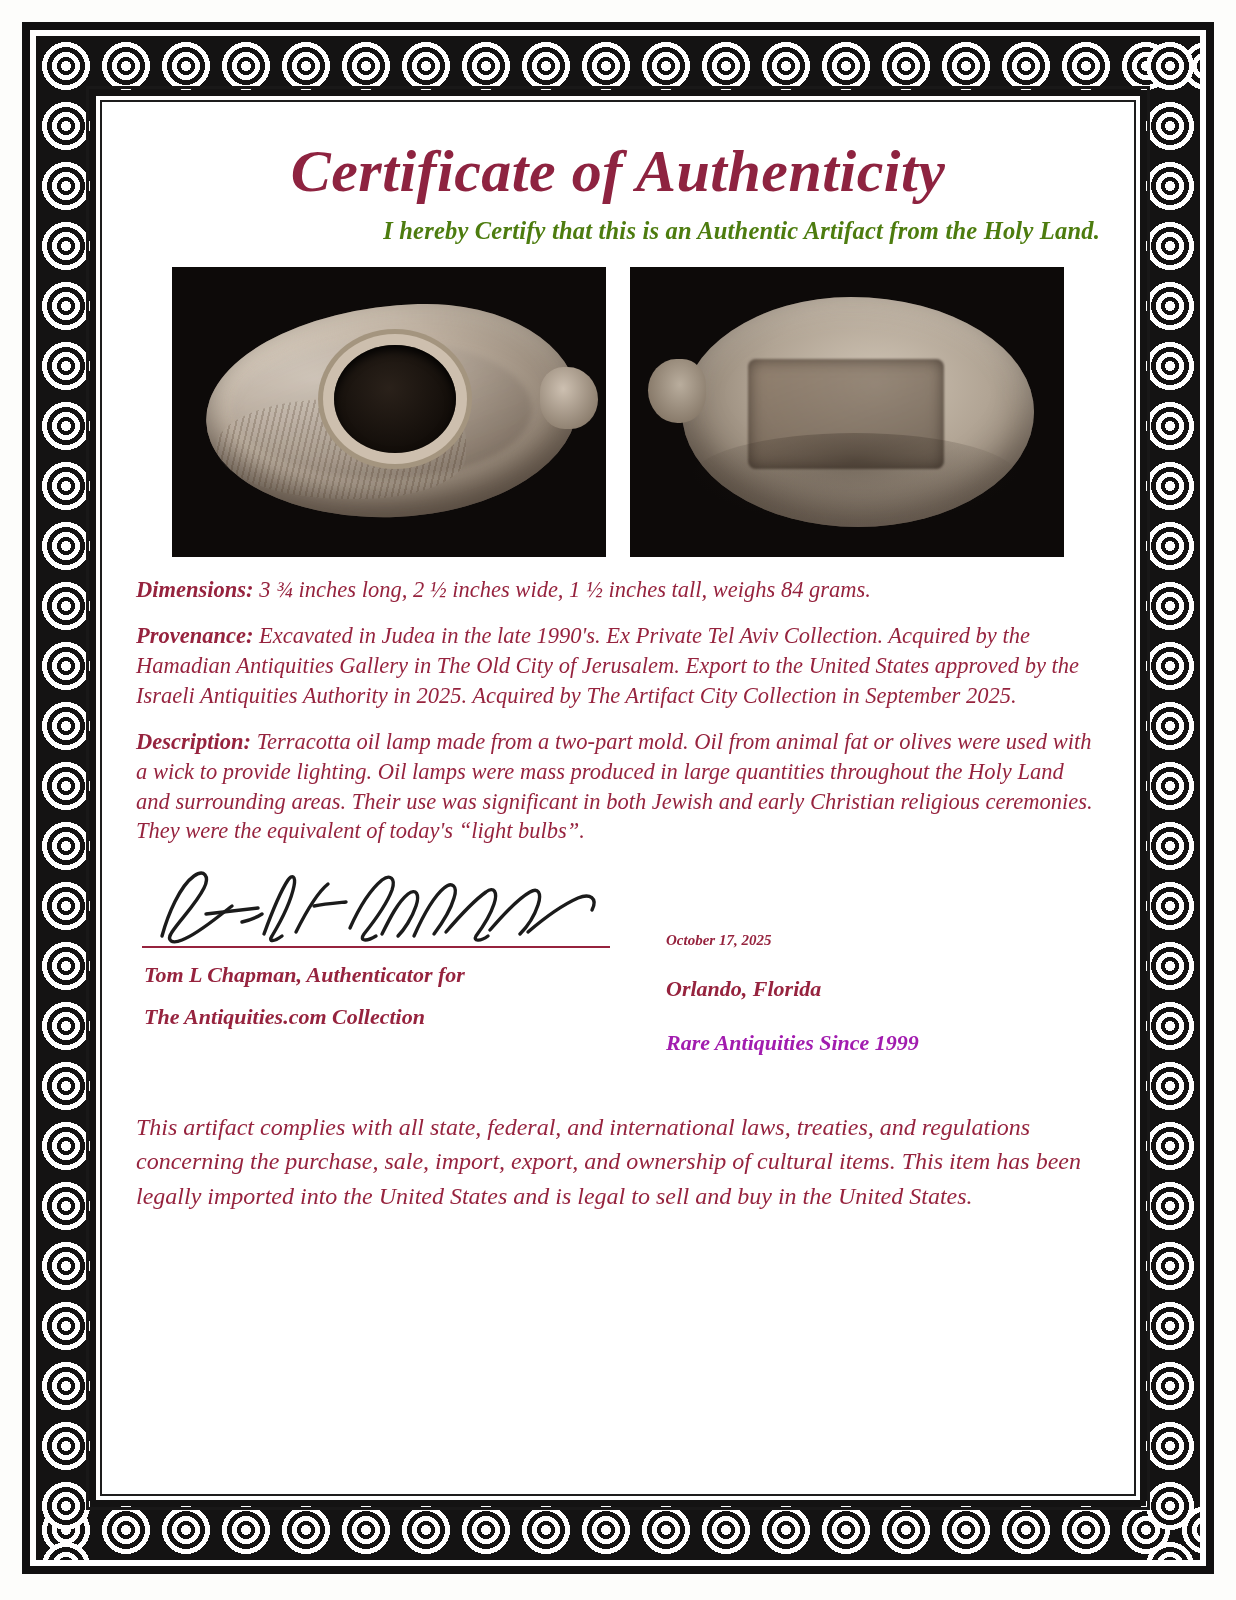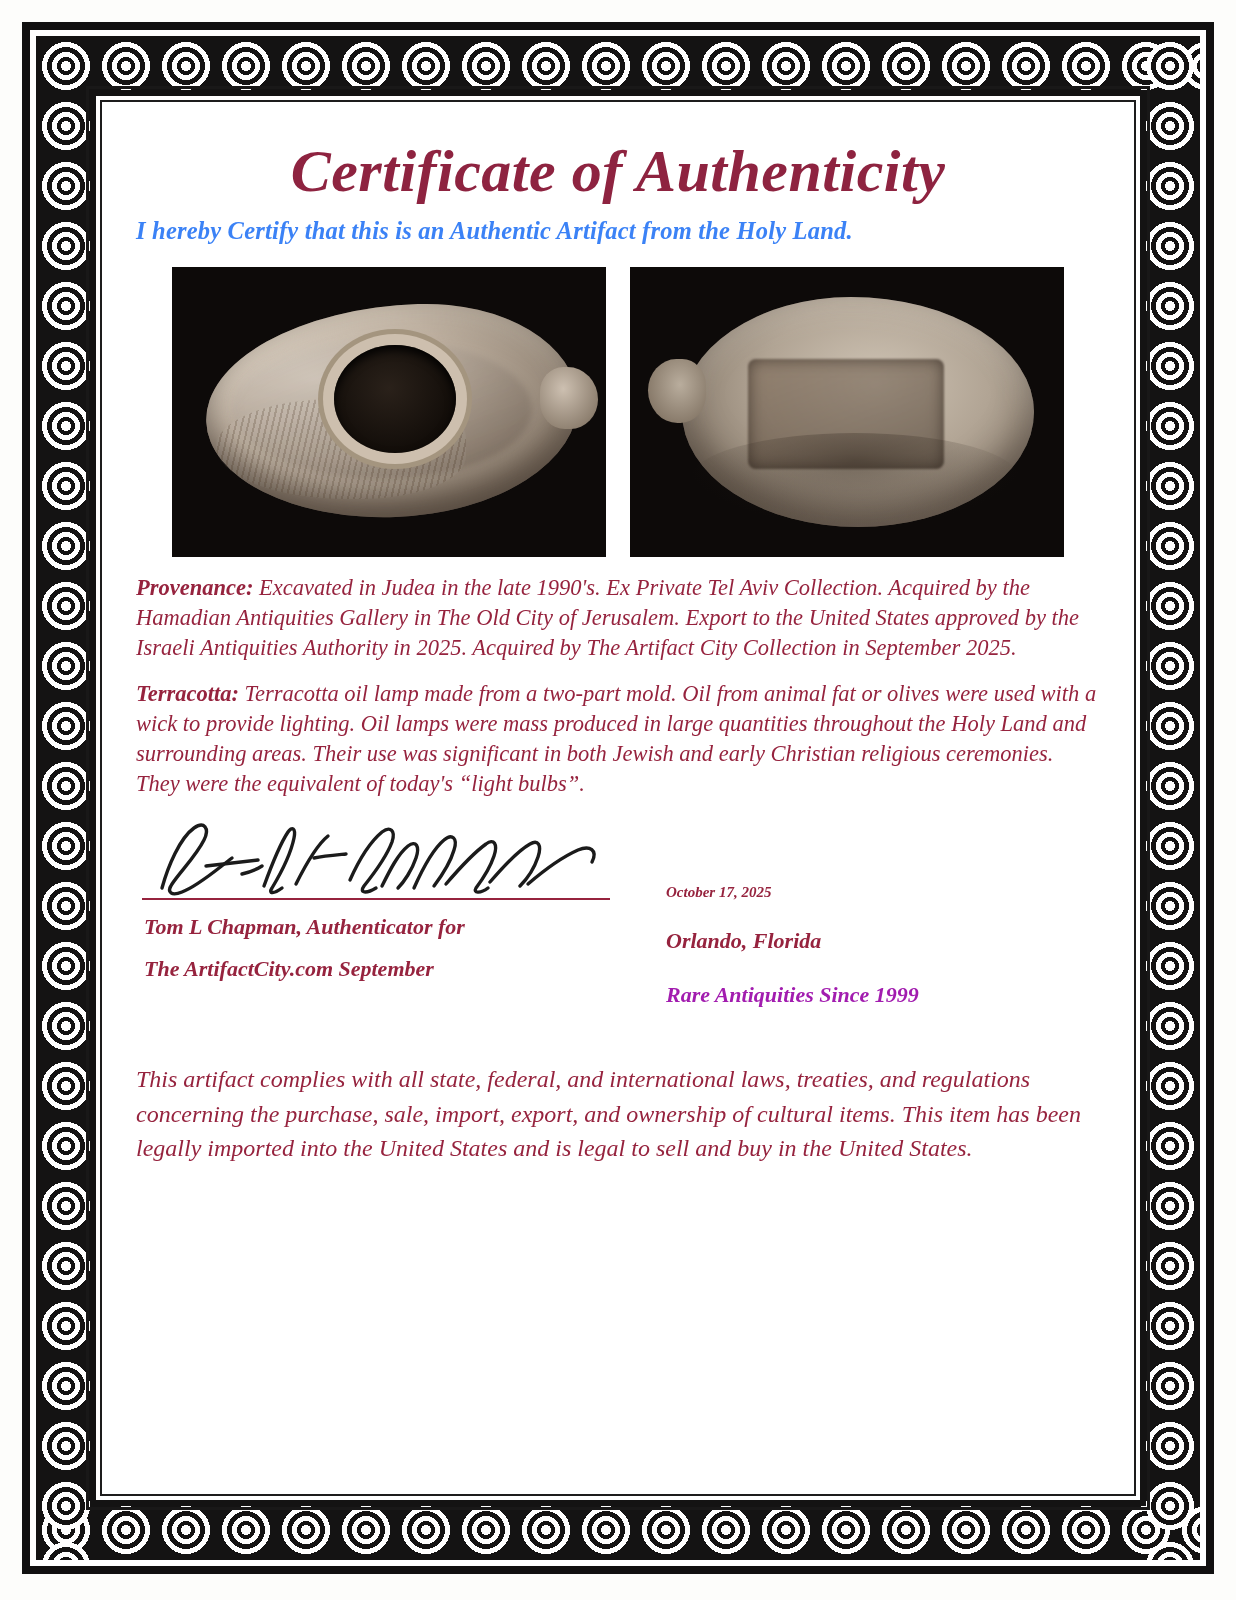--- a/index.html
+++ b/index.html
@@ -124,25 +124,25 @@
     font-style: italic;
     font-weight: bold;
     font-size: 60px;
     line-height: 1.05;
     color: #8e2340;
     letter-spacing: 0.5px;
     margin: 6px 0 14px 0;
   }
 
   .certify-line {
-    text-align: left;
+    text-align: right;
     font-style: italic;
     font-weight: bold;
     font-size: 24.5px;
-    color: #3b82f6;
+    color: #4d7c0f;
     margin: 4px 0 0 0;
     letter-spacing: 0.2px;
   }
   .certify-line.second {
     margin-top: 16px;
   }
 
   .photos {
     display: flex;
     justify-content: center;
@@ -367,28 +367,32 @@
 
       <div class="photo">
         <div class="lamp lamp2-body"></div>
         <div class="lamp lamp2-base"></div>
         <div class="lamp lamp2-nozzle"></div>
         <div class="lamp lamp2-shadow"></div>
       </div>
 
     </div>
 
+    <p class="field dims">
+      <span class="lbl">Dimensions:</span>
+      <span>3 ¾ inches long, 2 ½ inches wide, 1 ½ inches tall, weighs 84 grams.</span>
+    </p>
 
     <p class="field">
       <span class="lbl">Provenance:</span>
       <span>Excavated in Judea in the late 1990's. Ex Private Tel Aviv Collection. Acquired by the Hamadian Antiquities Gallery in The Old City of Jerusalem. Export to the United States approved by the Israeli Antiquities Authority in 2025. Acquired by The Artifact City Collection in September 2025.</span>
     </p>
 
     <p class="field">
-      <span class="lbl">Terracotta:</span>
+      <span class="lbl">Description:</span>
       <span>Terracotta oil lamp made from a two-part mold. Oil from animal fat or olives were used with a wick to provide lighting. Oil lamps were mass produced in large quantities throughout the Holy Land and surrounding areas. Their use was significant in both Jewish and early Christian religious ceremonies. They were the equivalent of today's “light bulbs”.</span>
     </p>
 
     <div class="sign-block">
 
       <svg class="sig-svg" width="470" height="92" viewBox="0 0 470 92">
         <g fill="none" stroke="#1b1b1b" stroke-width="3.4" stroke-linecap="round" stroke-linejoin="round">
           <path d="M16 74 C22 52 34 24 48 14 C58 7 64 14 58 26 C50 42 34 58 26 70 C20 79 26 82 36 78 C52 72 70 56 86 44"></path>
           <path d="M60 52 C78 50 96 48 112 46"></path>
           <path d="M118 72 C126 50 134 30 142 18 C146 12 150 14 148 24 C144 44 132 64 126 74 C122 80 128 80 136 74"></path>
@@ -399,21 +403,21 @@
           <path d="M268 74 C276 56 286 36 298 26 C306 19 312 24 308 36 C304 50 294 64 288 72"></path>
           <path d="M300 70 C312 56 326 40 340 30 C348 24 352 30 348 42 C344 54 336 66 330 74 C327 79 334 80 342 74"></path>
           <path d="M344 68 C356 54 370 38 384 30 C392 25 396 31 392 43 C388 55 380 66 374 72"></path>
           <path d="M382 70 C396 58 414 44 432 36 C444 31 452 36 446 48"></path>
           <path d="M96 60 C104 58 110 56 116 52"></path>
         </g>
       </svg>
 
       <div class="sig-rule"></div>
       <div class="sig-name">Tom L Chapman, Authenticator for</div>
-      <div class="sig-org">The ArtifactCity.com September</div>
+      <div class="sig-org">The Antiquities.com Collection</div>
       <div class="sig-date">October 17, 2025</div>
       <div class="sig-city">Orlando, Florida</div>
       <div class="sig-tag">Rare Antiquities Since 1999</div>
     </div>
 
     <div class="legal">This artifact complies with all state, federal, and international laws, treaties, and regulations concerning the purchase, sale, import, export, and ownership of cultural items. This item has been legally imported into the United States and is legal to sell and buy in the  United States.</div>
 
   </div>
 </div>
 

